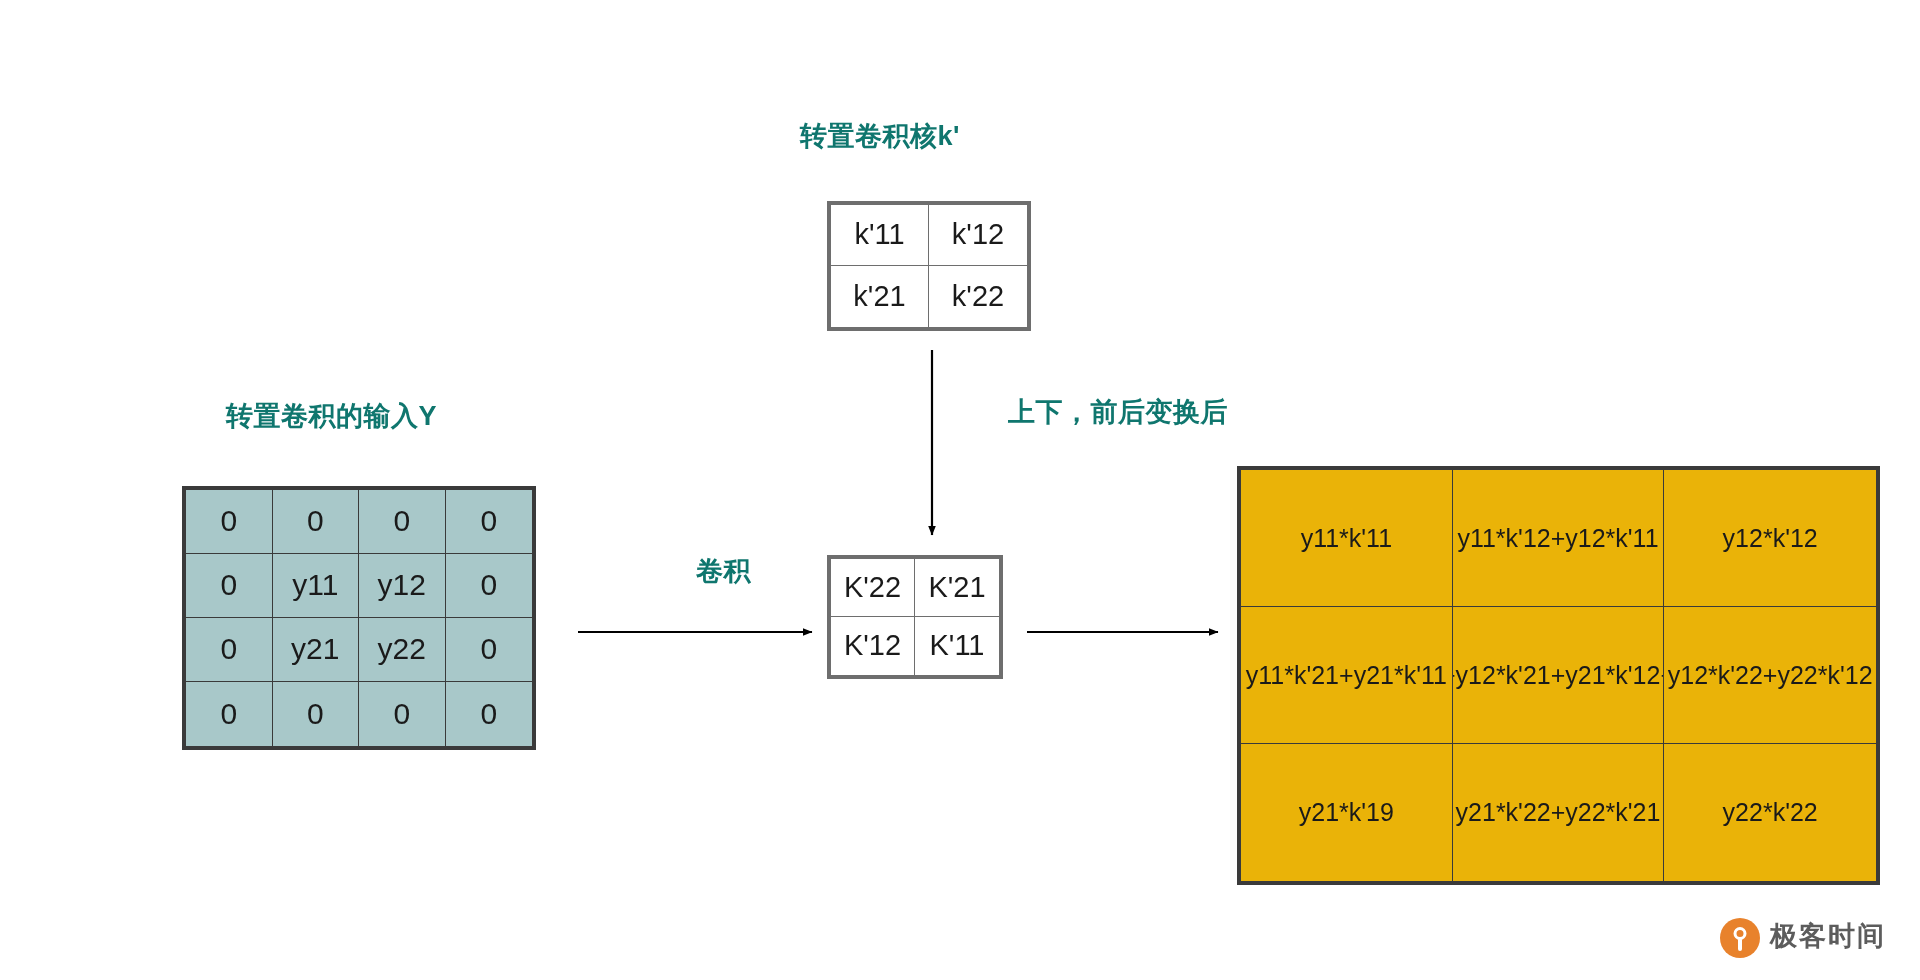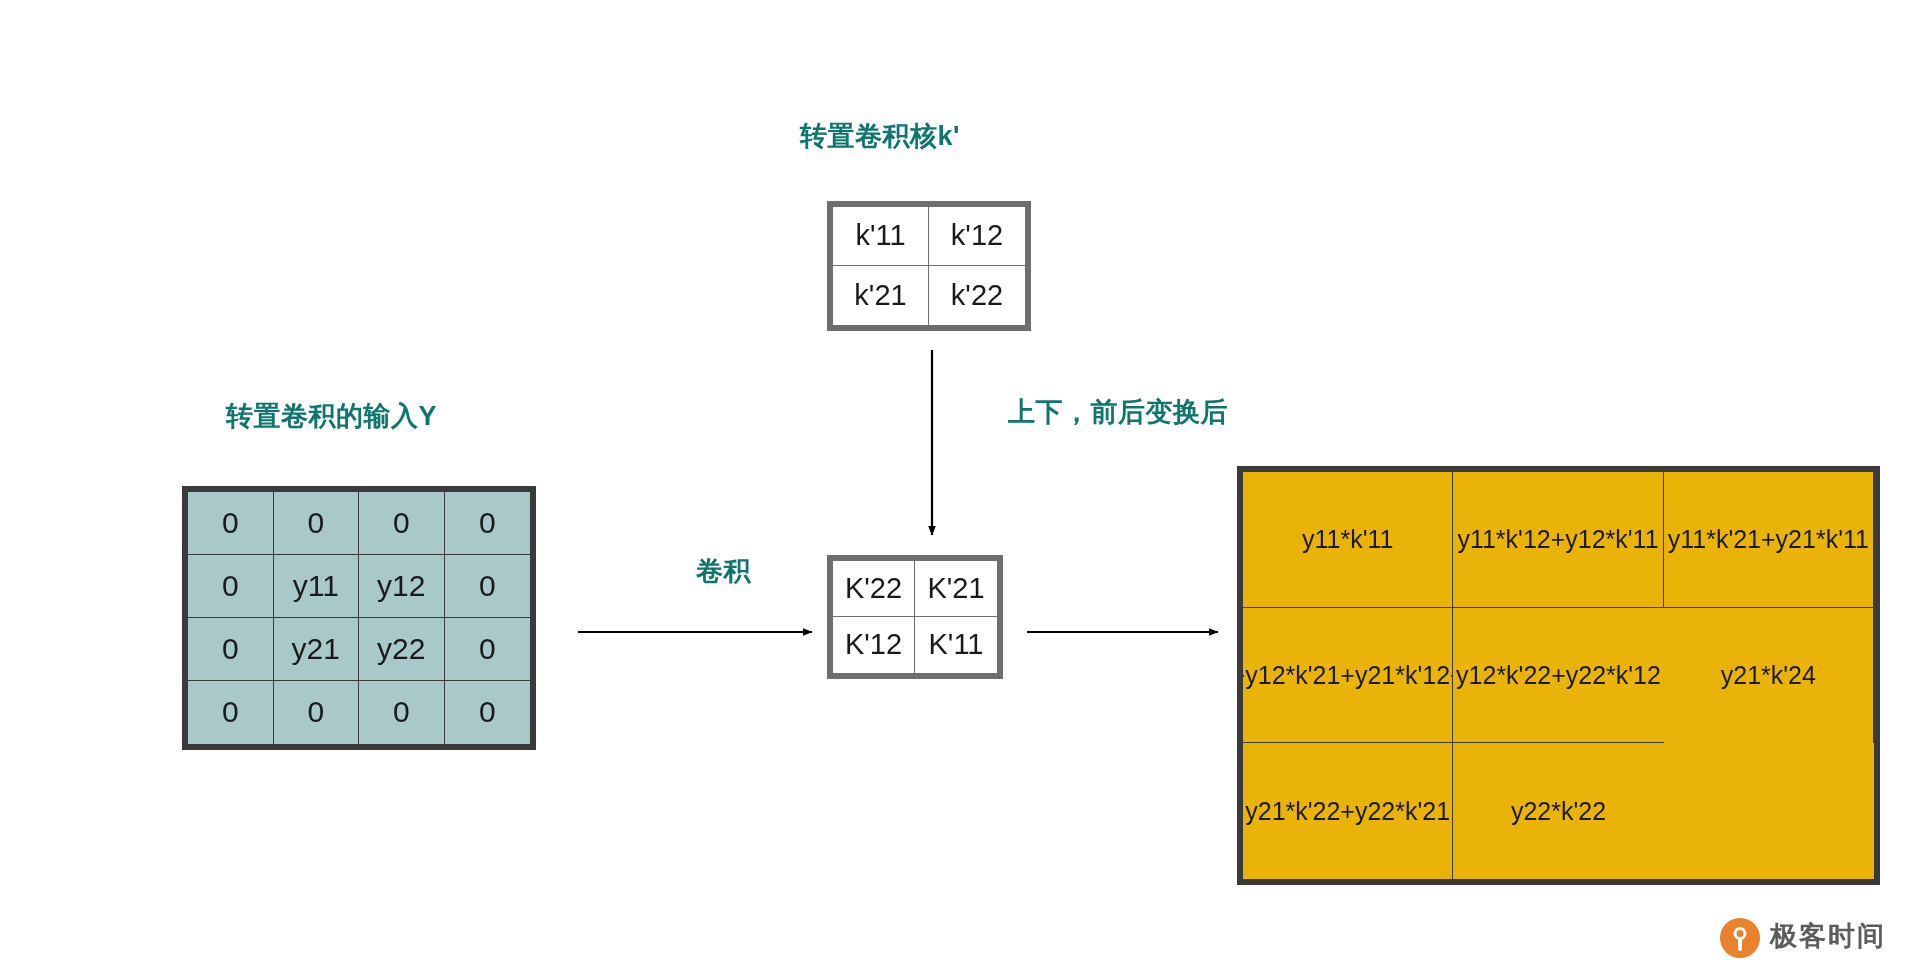--- a/index.html
+++ b/index.html
@@ -28,21 +28,21 @@
     font-weight: 700;
     letter-spacing: 0.5px;
     white-space: nowrap;
     color: #0f766e;
   }
 
   
   .matrix {
     position: absolute;
     display: grid;
-    border: 6px solid #a16207;
+    border: 4px solid #a16207;
     box-sizing: border-box;
     background: #ffffff;
   }
   .cell {
     border-right: 1px solid #4a4a4a;
     border-bottom: 1px solid #4a4a4a;
     display: flex;
     align-items: center;
     justify-content: center;
     text-align: center;
@@ -216,26 +216,27 @@
   <div class="matrix" id="flipped-kernel-matrix">
     <div class="cell">K'22</div>
     <div class="cell last-col">K'21</div>
     <div class="cell last-row">K'12</div>
     <div class="cell last-col last-row">K'11</div>
   </div>
 
   <div class="matrix" id="output-matrix" style="background:#eab308;">
     <div class="cell">y11*k'11</div>
     <div class="cell">y11*k'12+y12*k'11</div>
+    <div class="cell last-col">y12*k'12</div>
 
     <div class="cell">y11*k'21+y21*k'11</div>
     <div class="cell">y11*k'22+y12*k'21+y21*k'12+y22*k'11</div>
     <div class="cell last-col">y12*k'22+y22*k'12</div>
 
-    <div class="cell last-row">y21*k'24</div>
+    <div class="cell last-row">y21*k'19</div>
     <div class="cell last-row">y21*k'22+y22*k'21</div>
     <div class="cell last-col last-row">y22*k'22</div>
   </div>
 
   <svg id="arrow-layer" viewBox="0 0 1920 980">
     <defs>
       <marker id="arrowhead" markerWidth="10" markerHeight="8" refX="9.5" refY="4" orient="auto" markerUnits="userSpaceOnUse">
         <path d="M0,0 L10,4 L0,8 z" fill="#000000"></path>
       </marker>
     </defs>

